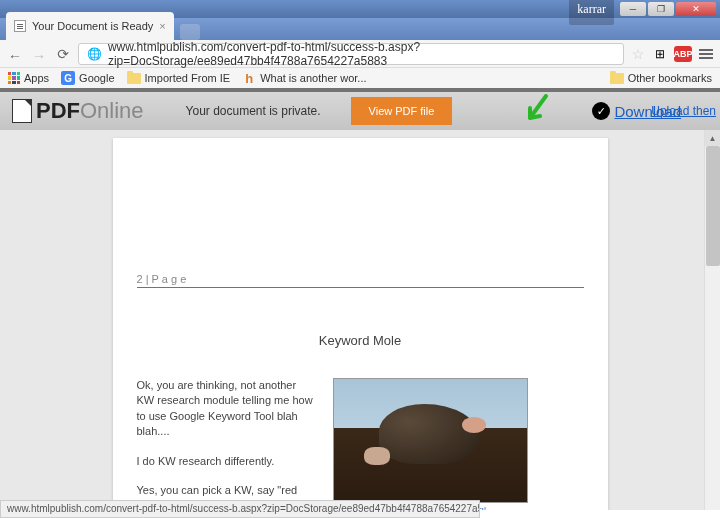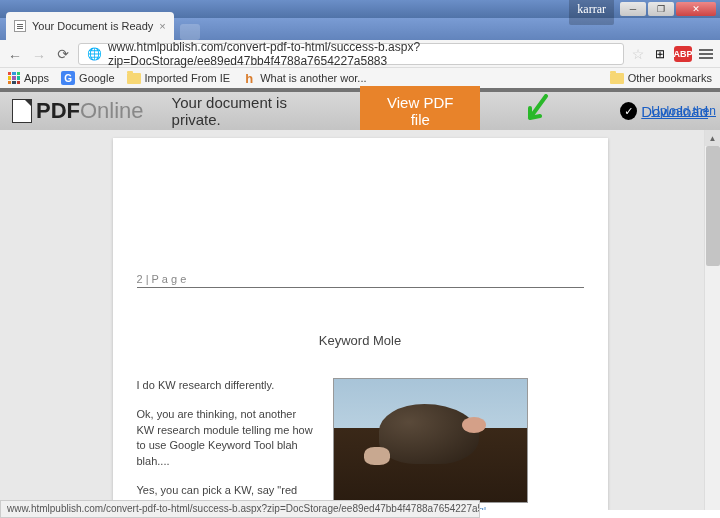--- a/index.html
+++ b/index.html
@@ -50,22 +50,22 @@
     .folder-icon::before { content: ''; position: absolute; top: -2px; left: 0; width: 6px; height: 2px; background: #f7d774; border-radius: 1px 1px 0 0; }
     .h-icon { width: 14px; height: 14px; color: #d97d2e; font-weight: bold; font-size: 13px; display: flex; align-items: center; justify-content: center; }
     .other-bm { margin-left: auto; display: flex; align-items: center; gap: 4px; justify-content: flex-end; }
     
     
     .page-header { height: 38px; background: linear-gradient(to bottom, #d8d8d8, #c4c4c4); display: flex; align-items: center; padding: 0 12px; position: relative; }
     .logo { display: flex; align-items: center; font-size: 22px; font-weight: 300; color: #888; }
     .logo .pdf { color: #222; font-weight: bold; }
     .logo-icon { width: 20px; height: 24px; background: #fff; border: 1px solid #333; position: relative; margin-right: 4px; }
     .logo-icon::after { content: ''; position: absolute; top: 0; right: 0; width: 0; height: 0; border-left: 6px solid transparent; border-top: 6px solid #333; }
-    .private-text { margin-left: 28px; font-size: 15px; color: #333; }
-    .view-btn { margin-left: 30px; background: #e8832a; color: #fff; padding: 8px 18px; border: none; font-size: 15px; cursor: pointer; }
+    .private-text { margin-left: 42px; font-size: 12px; color: #333; }
+    .view-btn { margin-left: 30px; background: #e8832a; color: #fff; padding: 8px 18px; border: none; font-size: 11px; cursor: pointer; }
     .check-icon { margin-left: 140px; width: 18px; height: 18px; background: #000; border-radius: 50%; display: flex; align-items: center; justify-content: center; color: #fff; font-size: 11px; }
     .download-link { margin-left: 4px; color: #1a5ec4; font-size: 15px; text-decoration: underline; }
     .upload-link { position: absolute; right: 4px; color: #1a5ec4; font-size: 12px; text-decoration: underline; }
     
     
     .green-arrow { position: absolute; top: 94px; left: 524px; width: 28px; height: 30px; pointer-events: none; z-index: 10; }
     
     
     .doc-area { background: #e8e8e8; height: 380px; display: flex; justify-content: center; overflow: hidden; position: relative; }
     .doc-page { background: #fff; width: 495px; margin-top: 8px; padding: 135px 24px 20px; box-shadow: 0 1px 3px rgba(0,0,0,0.2); }
@@ -173,22 +173,22 @@
 <svg class="green-arrow" viewBox="0 0 28 30">
   <path d="M 22 2 L 6 24 M 6 24 L 6 14 M 6 24 L 16 22" stroke="#2ab82a" stroke-width="4" fill="none" stroke-linecap="round"></path>
 </svg>
 
 <div class="doc-area">
   <div class="doc-page">
     <div class="page-num">2 | P a g e</div>
     <div class="doc-title">Keyword Mole</div>
     <div class="doc-body">
       <div class="doc-text">
+        <p>Ok, you are thinking, not another KW research module telling me how to use Google Keyword Tool blah blah....</p>
         <p>I do KW research differently.</p>
-        <p>Ok, you are thinking, not another KW research module telling me how to use Google Keyword Tool blah blah....</p>
         <p>Yes, you can pick a KW, say "red paint", then think of all the related keywords like "buy red paint", "Where to buy red paint" etc. But this takes forever....</p>
 
       </div>
       <div class="doc-image-wrap">
         <div class="doc-image">
           <div class="mole-body"></div>
           <div class="mole-nose"></div>
           <div class="mole-paw"></div>
         </div>
         <div class="img-caption">Keep Digging!</div>

